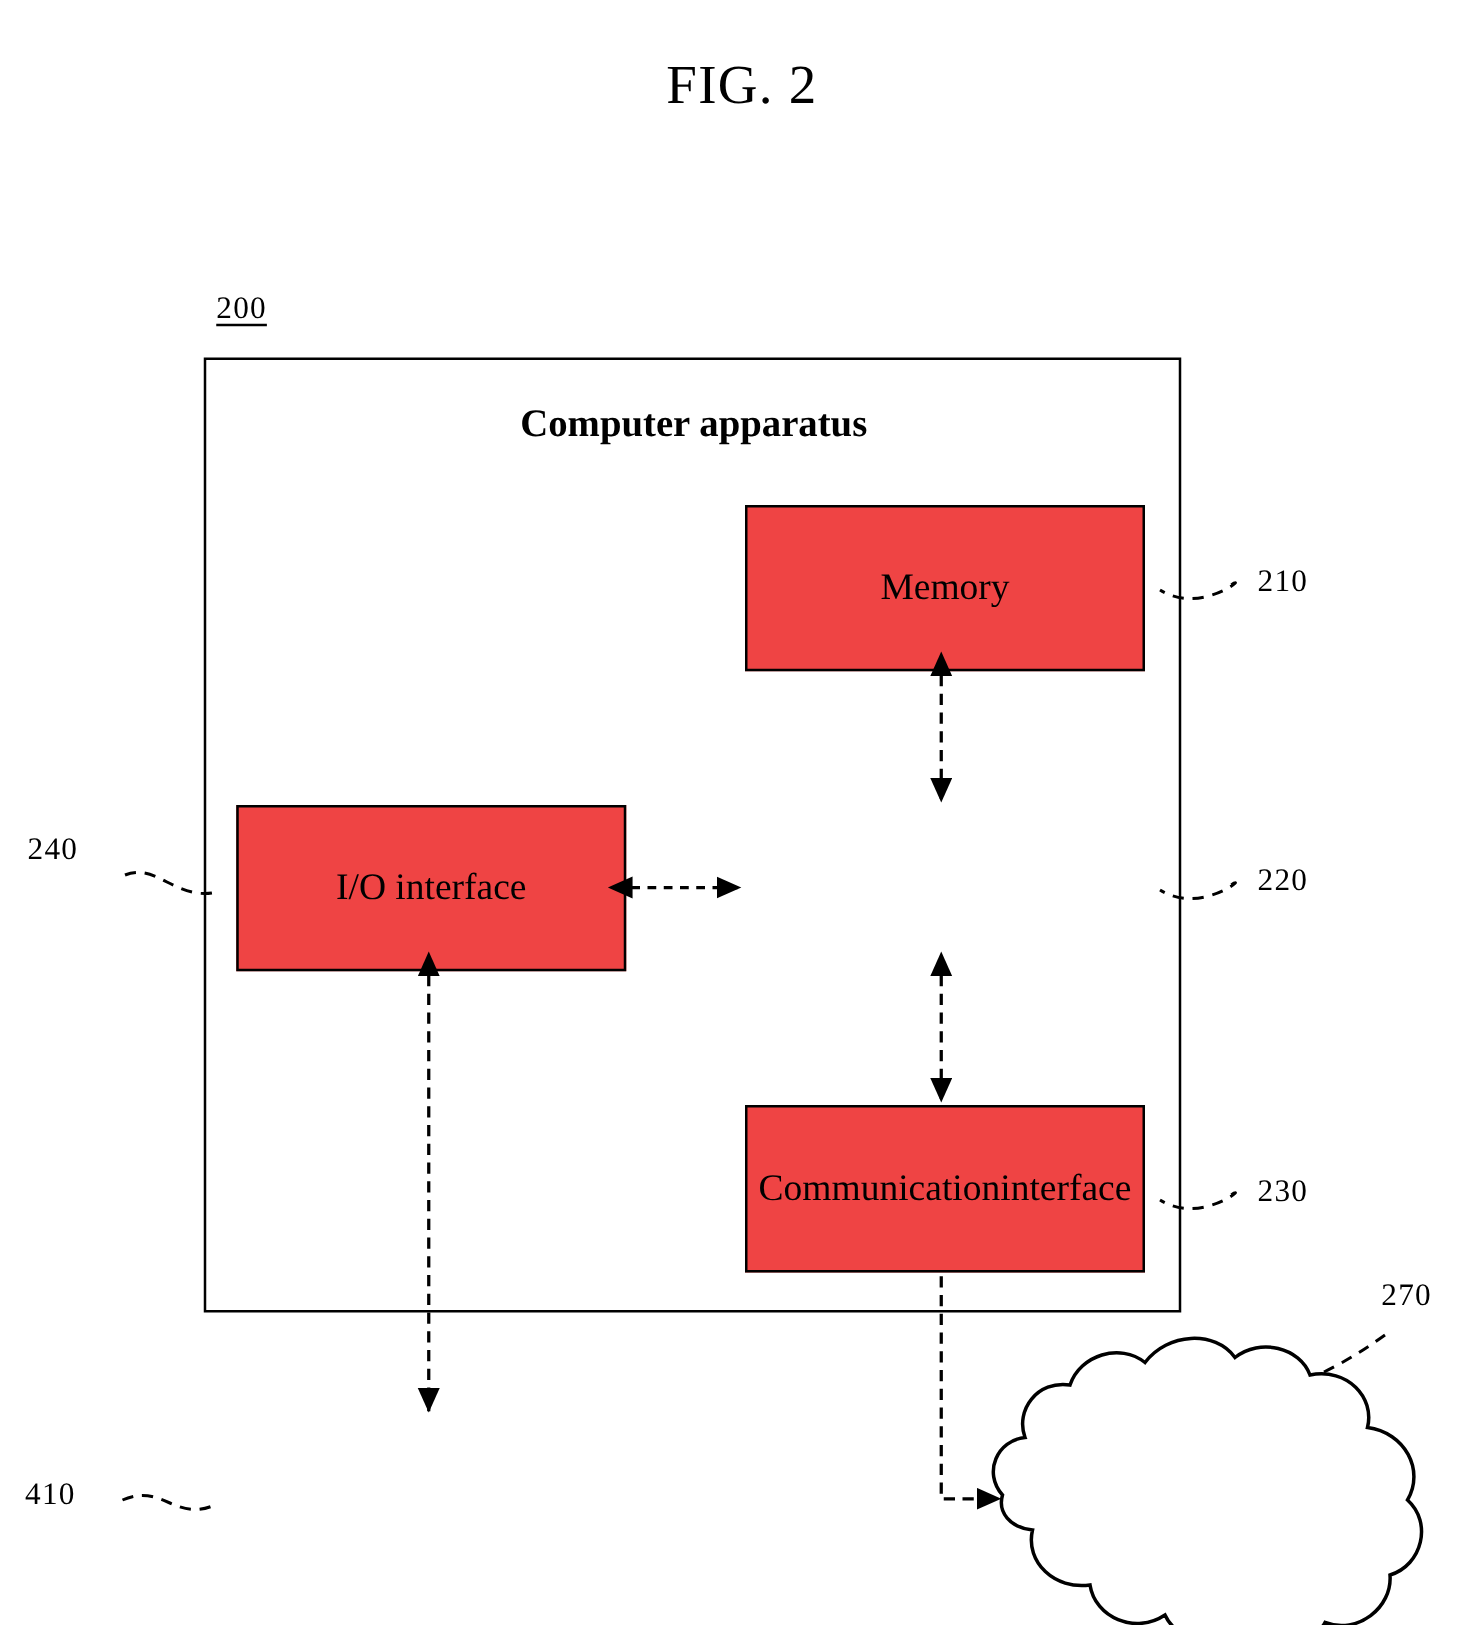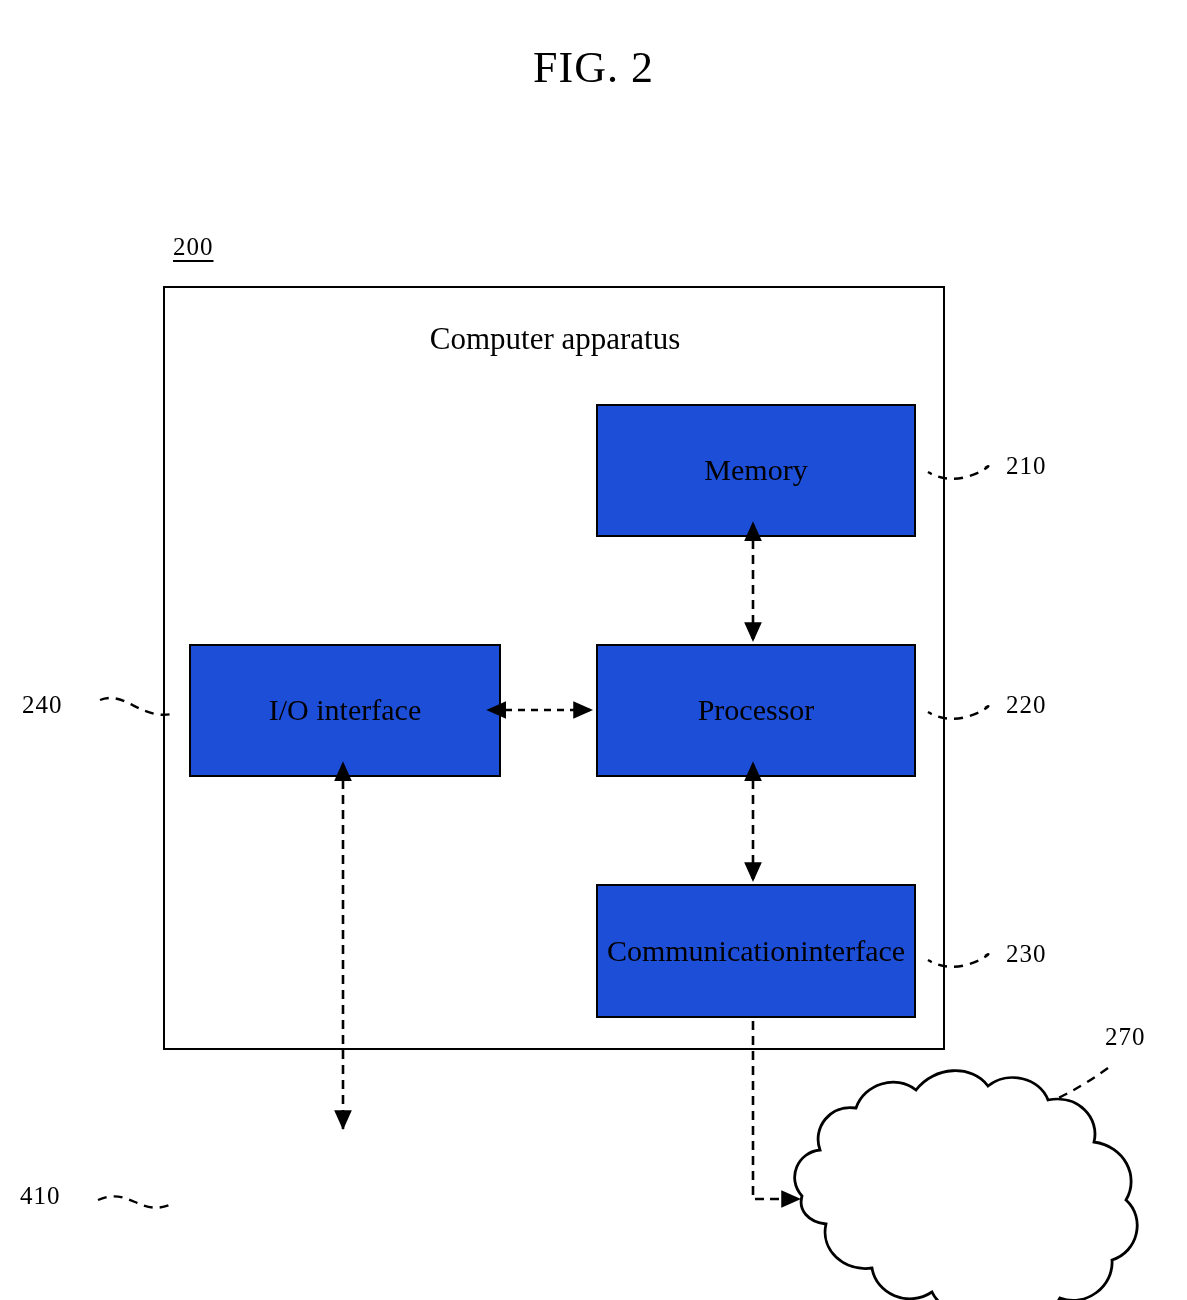--- a/index.html
+++ b/index.html
@@ -30,21 +30,21 @@
     text-align: center;
     font-size: 44px;
     letter-spacing: 1px;
     font-family: "Liberation Serif", "DejaVu Serif", serif;
   }
   
   .node {
     position: absolute;
     box-sizing: border-box;
     border: 2.5px solid #000;
-    background: #1d4ed8;
+    background: #ef4444;
     display: flex;
     align-items: center;
     justify-content: center;
     text-align: center;
     font-size: 30px;
     line-height: 1.22;
     font-family: "Liberation Serif", "DejaVu Serif", serif;
   }
   .outer-box {
     position: absolute;
@@ -103,35 +103,32 @@
 <body>
 
 <div id="figure-root">
 
   <div class="fig-title">FIG. 2</div>
 
   <div class="ref-label underlined" style="left:173px; top:205px;">200</div>
 
   <div class="outer-box" style="left:163px; top:258px; width:782px; height:764px;"></div>
 
-  <div class="inner-title" style="left:0px; top:293px; width:1110px; text-align:center;">Computer apparatus</div>
+  <div class="inner-title" style="left:0px; top:293px; width:1110px; text-align:center;font-weight:bold;">Computer apparatus</div>
 
   <div class="node" style="left:596px; top:376px; width:320px; height:133px;">
     <span>Memory</span>
   </div>
   <div class="ref-label" style="left:1006px; top:424px;">210</div>
 
   <div class="node" style="left:189px; top:616px; width:312px; height:133px;">
     <span>I/O interface</span>
   </div>
-  <div class="ref-label" style="left:22px; top:663px;">240</div>
+  <div class="ref-label" style="left:22px; top:638px;">240</div>
 
-  <div class="node" style="left:596px; top:616px; width:320px; height:133px;">
-    <span>Processor</span>
-  </div>
   <div class="ref-label" style="left:1006px; top:663px;">220</div>
 
   <div class="node" style="left:596px; top:856px; width:320px; height:134px; ">
     <span>Communication</span>
     <span>interface</span>
   </div>
   <div class="ref-label" style="left:1006px; top:912px;">230</div>
 
   <div class="ref-label" style="left:20px; top:1154px;">410</div>
 

